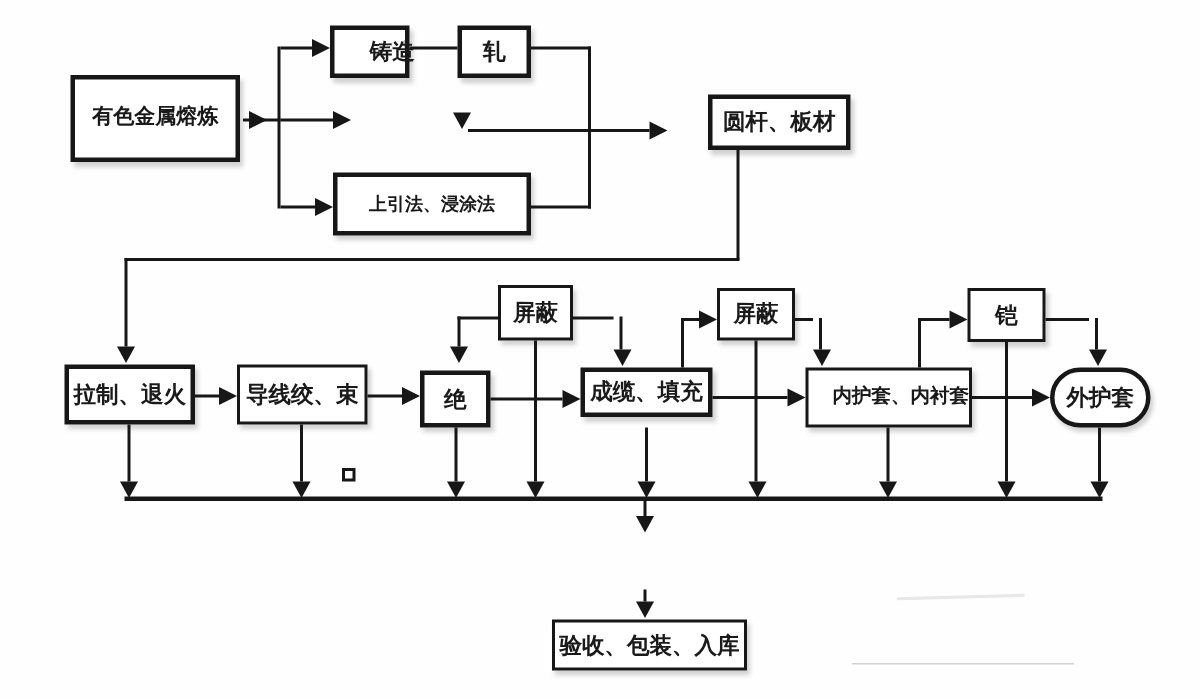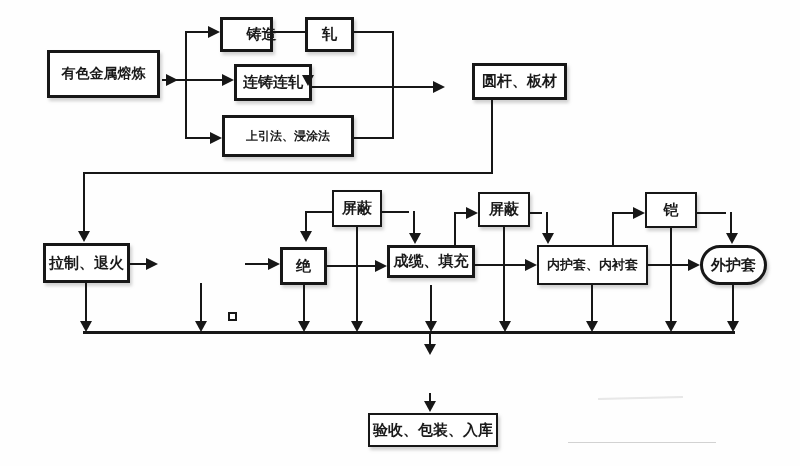--- a/index.html
+++ b/index.html
@@ -7,65 +7,65 @@
     position:relative;width:800px;height:466px;background:#fefefe;overflow:hidden;
     font-family:"DejaVu Sans",sans-serif;color:#1a1a1a;
   }
   .node{
     position:absolute;background:#ffffff;border:3px solid #171717;box-sizing:border-box;
     display:flex;align-items:center;justify-content:center;text-align:center;
     font-weight:bold;font-size:15px;line-height:1.25;white-space:nowrap;
     box-shadow:2px 3px 3px rgba(125,125,125,0.35);
   }
   .b2{border-width:2px;}
-  .fs13{font-size:13px;}
+  .fs13{font-size:13px;justify-content:flex-end;}
   .fs14{font-size:14px;}
   .fs16{font-size:12px;}
   .spread{word-spacing:14px;}
   .line{position:absolute;background:#171717;}
   .arr-r{position:absolute;width:0;height:0;border-top:6px solid transparent;border-bottom:6px solid transparent;border-left:12px solid #171717;}
   .arr-d{position:absolute;width:0;height:0;border-left:6px solid transparent;border-right:6px solid transparent;border-top:11px solid #171717;}
   .sq{position:absolute;width:9px;height:9px;border:2px solid #171717;background:#fff;box-sizing:border-box;}
   .noise{position:absolute;background:#d2d2d2;}
 </style>
 </head>
 <body>
 
 <div id="canvas">
 
-  <div class="node fs14" style="left:47px;top:50px;width:113px;height:48px;">
+  <div class="node fs14" style="left:47px;top:50px;width:113px;height:58px;">
     <div>
       <div>有色金属熔炼</div>
     </div>
   </div>
 
   <div class="node" style="left:220px;top:17px;width:53px;height:35px;padding-left:30px;">
     <span>铸造</span>
   </div>
 
   <div class="node" style="left:305px;top:17px;width:49px;height:35px;">
     <span>轧</span>
   </div>
 
-  <div class="node" style="left:234px;top:64px;width:78px;height:37px;">
-    <span>连铸连轧</span>
-  </div>
 
   <div class="node fs16" style="left:222px;top:115px;width:132px;height:42px;">
     <span>上引法、浸涂法</span>
   </div>
 
   <div class="node" style="left:445px;top:63px;width:95px;height:37px;margin-left:27px;">
     <span>圆杆、板材</span>
   </div>
 
   <div class="node" style="left:43px;top:243px;width:87px;height:40px;align-items:center;">
     <span>拉制、退火</span>
   </div>
 
+  <div class="node b2" style="left:158px;top:243px;width:87px;height:40px;">
+    <span>导线绞、束</span>
+  </div>
 
   <div class="node" style="left:280px;top:247px;width:47px;height:38px;">
     <span>绝</span>
   </div>
 
   <div class="node b2" style="left:332px;top:190px;width:50px;height:37px;">
     <span>屏蔽</span>
   </div>
 
   <div class="node" style="left:387px;top:245px;width:88px;height:33px;">

